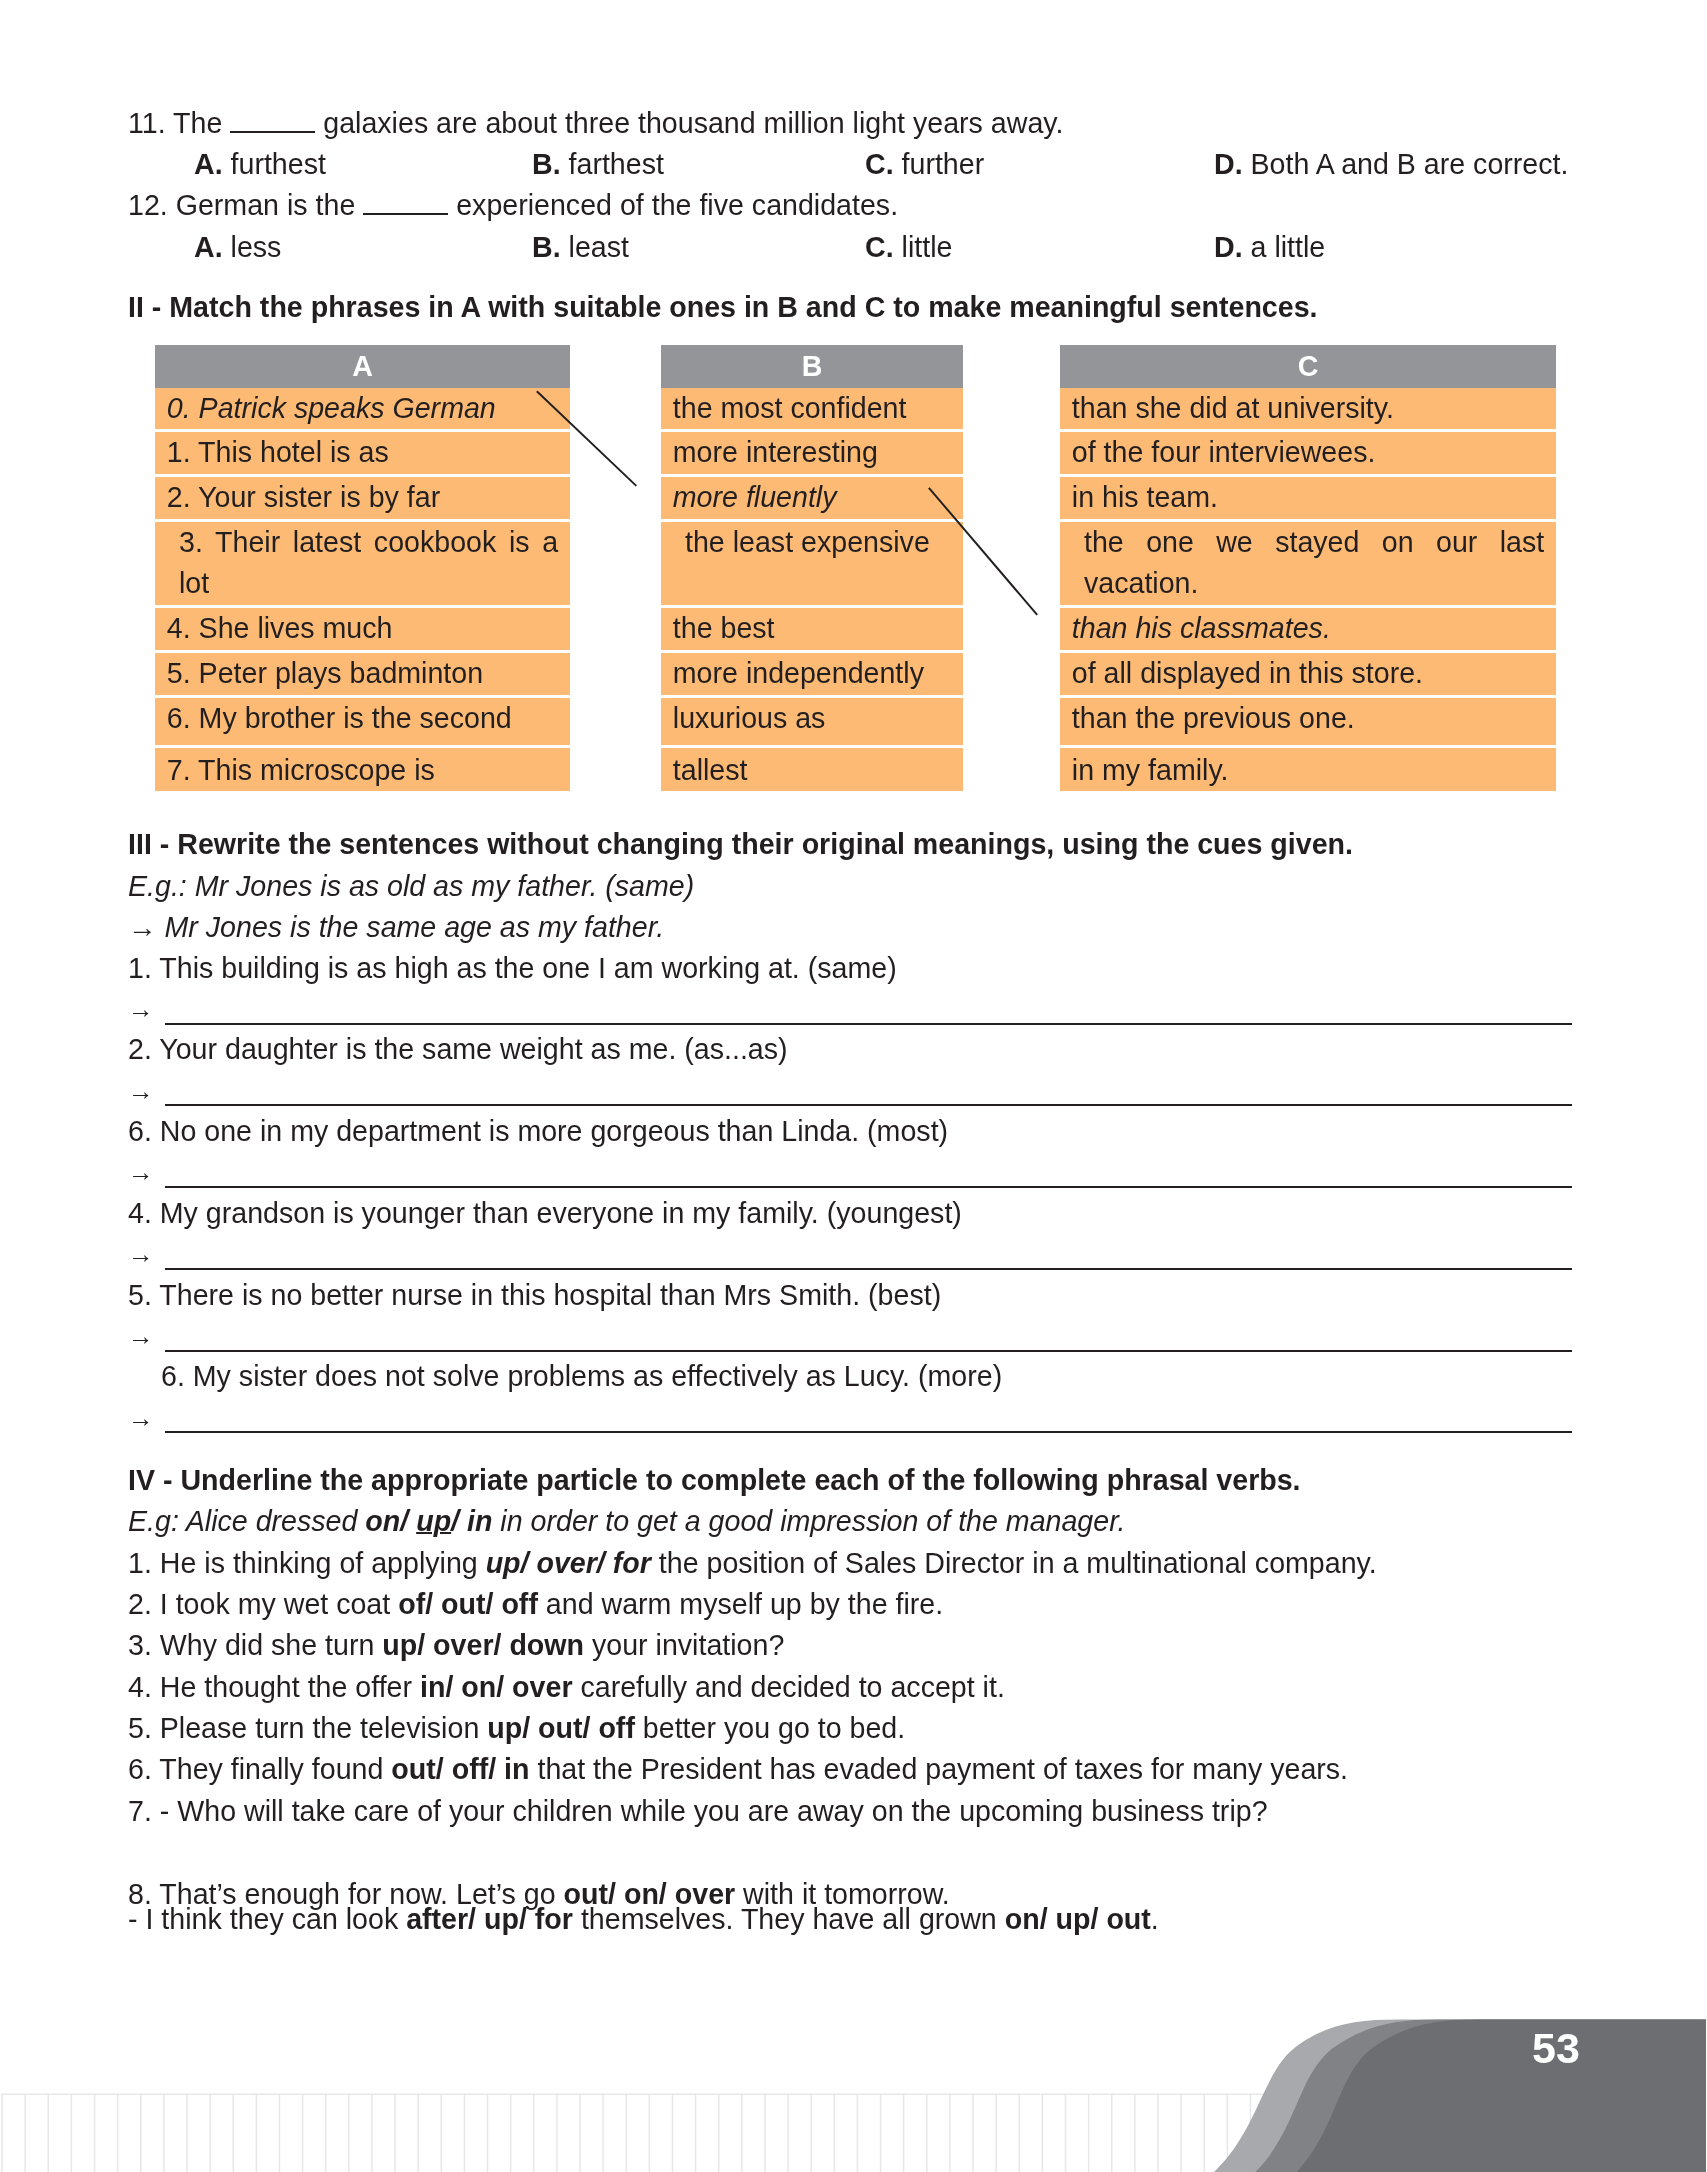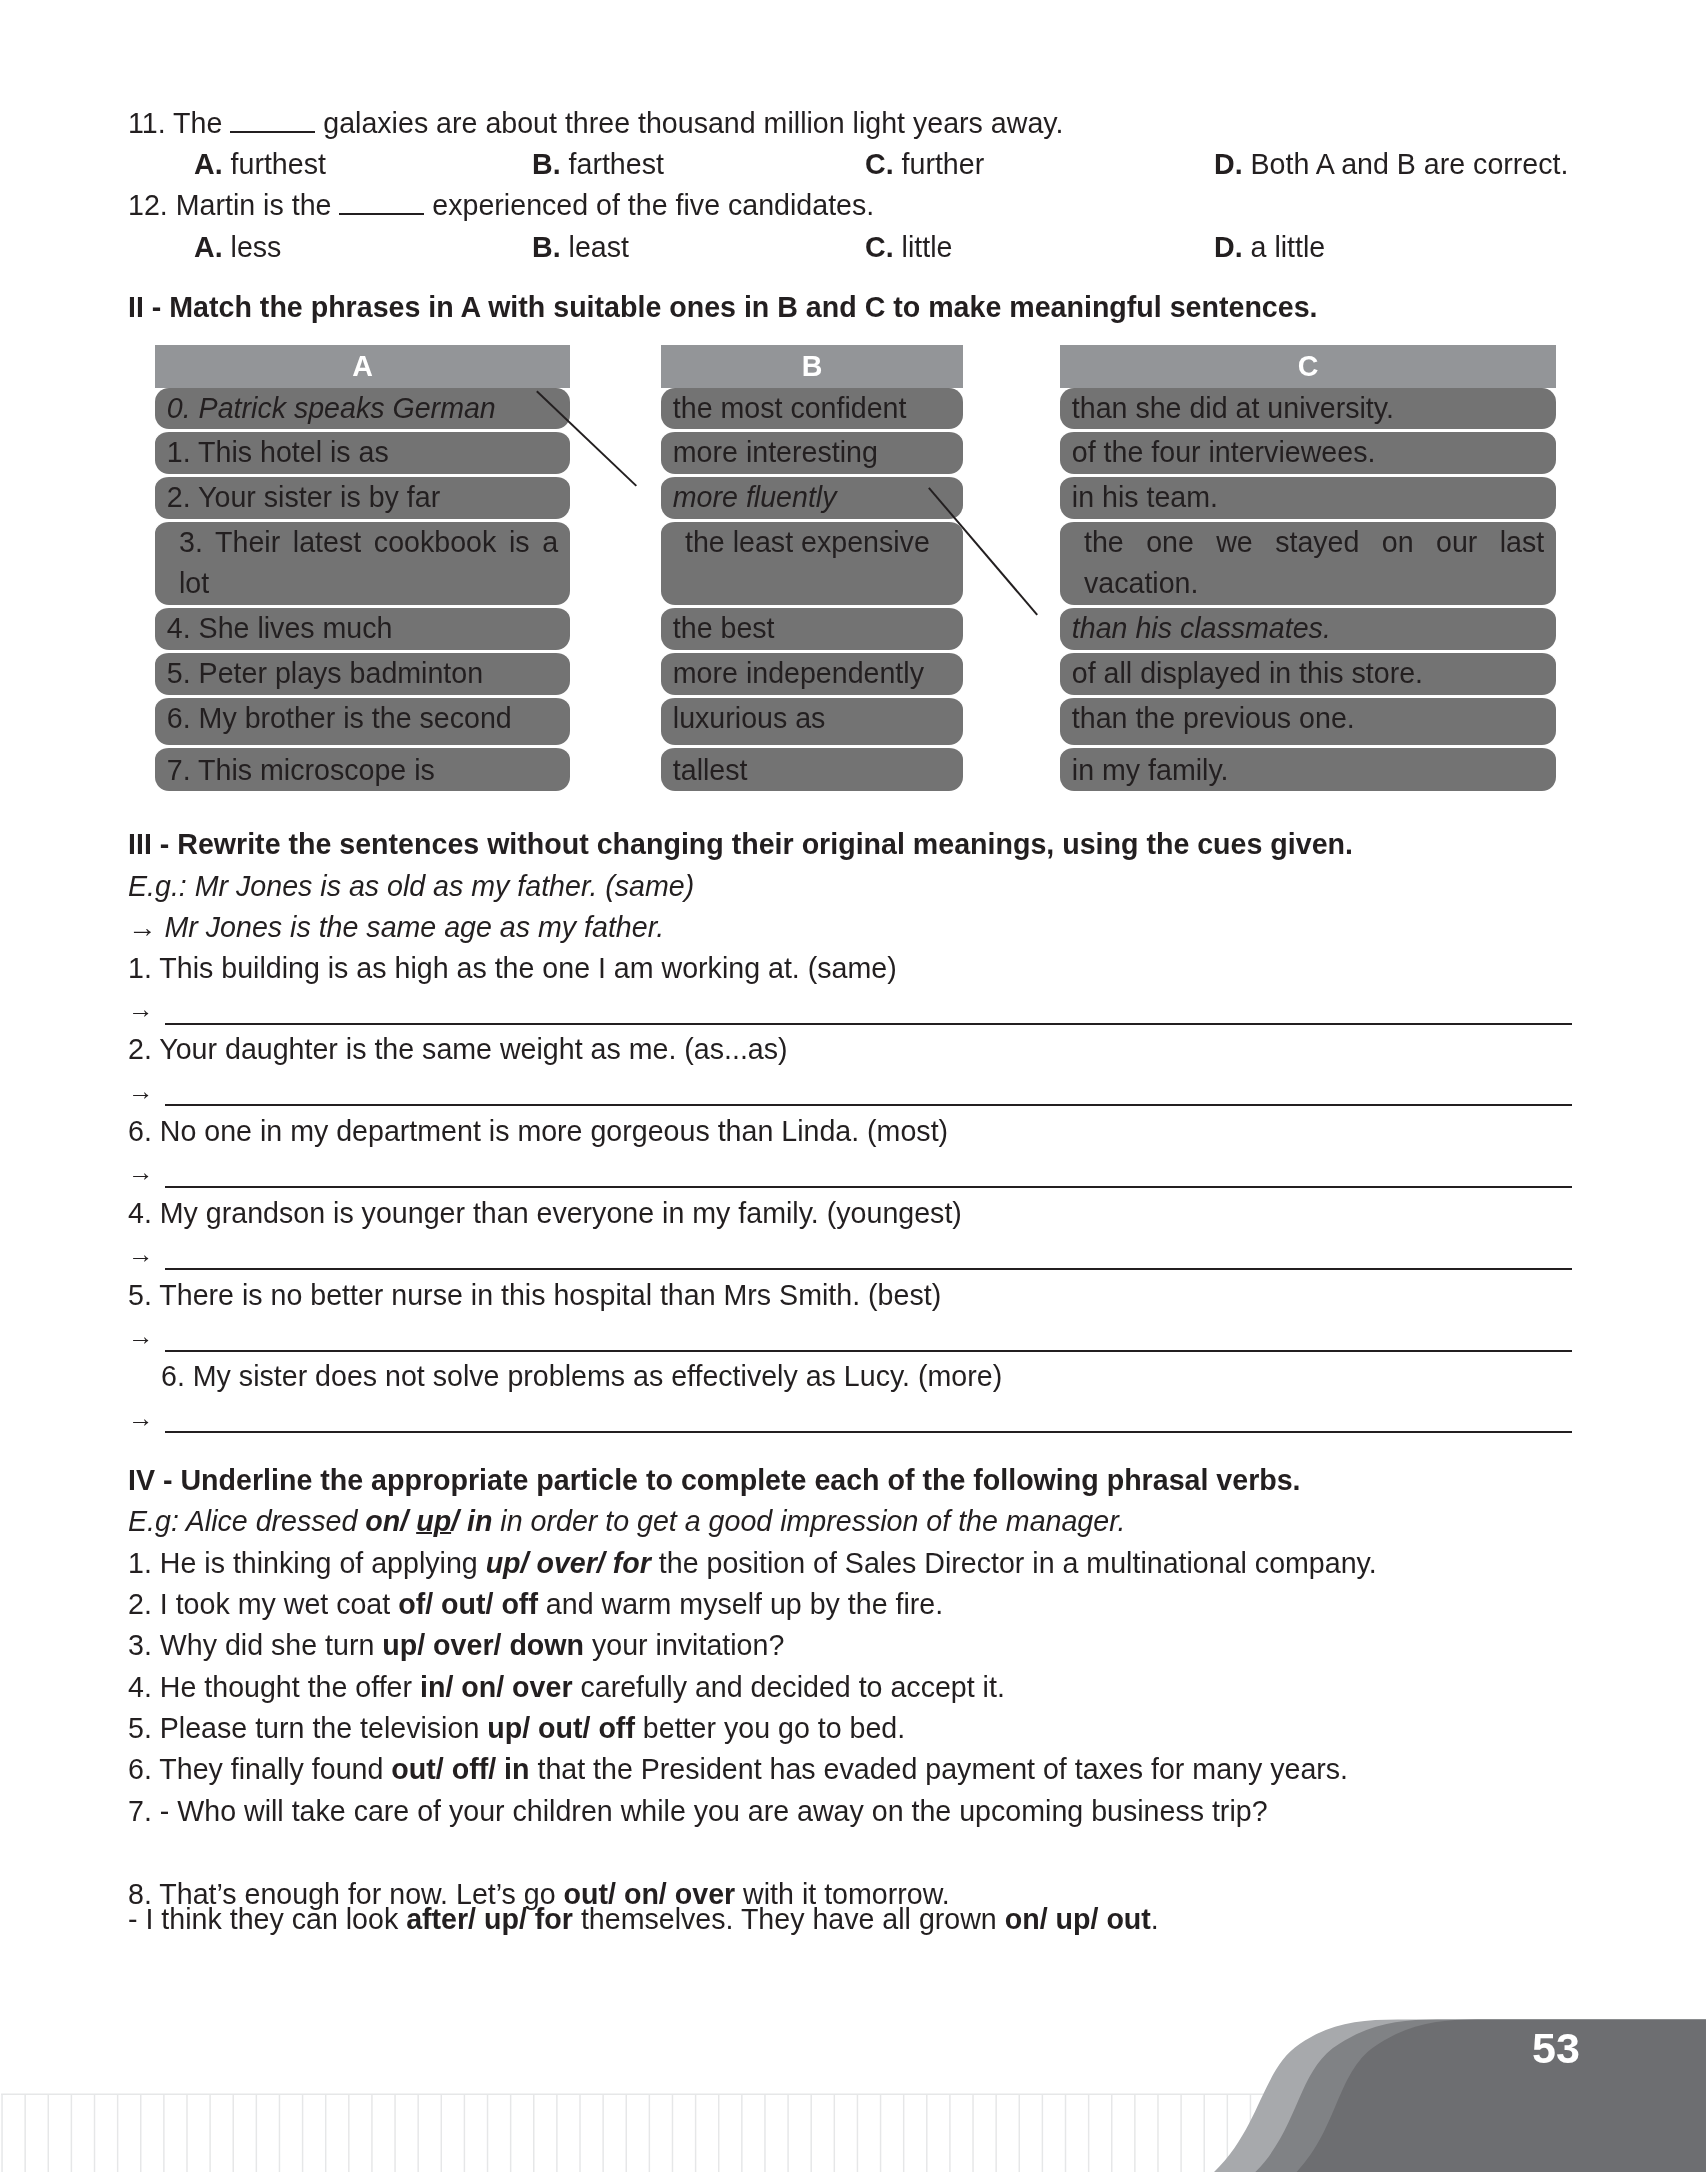--- a/index.html
+++ b/index.html
@@ -15,22 +15,22 @@
   .it { font-style: italic; }
   .blank { display: inline-block; width: 85px; border-bottom: 2px solid #231f20; height: 21.7px; vertical-align: baseline; }
 
   
   .col { position: absolute; top: 345px; }
   .col .hd {
     background: #939598; color: #fff; font-weight: bold; text-align: center;
     height: 43px; line-height: 43px; font-size: 28.6px; margin-bottom: 0;
   }
   .col .cell {
-    background: #737373; padding: 0 11.8px; box-sizing: border-box;
-    border-top: 3.9px solid #ffffff; line-height: 41px; font-size: 28.6px; border-radius: 14px;
+    background: #fdba74; padding: 0 11.8px; box-sizing: border-box;
+    border-top: 3.9px solid #ffffff; line-height: 41px; font-size: 28.6px;
   }
   .col .cell:first-of-type { border-top: none; }
   .cell.r0 { height: 41px; border-top: none !important; }
   .cell.r1, .cell.r2, .cell.r4, .cell.r5 { height: 45px; }
   .cell.r3 { height: 86px; text-align: justify; text-align-last: left; padding-left: 24px; }
   .cell.r6 { height: 50px; }
   .cell.r7 { height: 46px; line-height: 45px; }
   #colA { left: 155px; width: 415px; }
   #colB { left: 661px; width: 302px; }
   #colC { left: 1060px; width: 496px; }
@@ -59,21 +59,21 @@
   </div>
   <div class="opt" style="left:194px;top:147px;"><b>A.</b> <span>furthest</span></div>
   <div class="opt" style="left:532px;top:147px;"><b>B.</b> <span>farthest</span></div>
   <div class="opt" style="left:865px;top:147px;"><b>C.</b> <span>further</span></div>
   <div class="opt" style="left:1214px;top:147px;"><b>D.</b> <span>Both A and B are correct.</span></div>
 </div>
 
 <div>
   <div class="ln" style="top:188px;">
     <span>12.</span>
-    <span>Martin is the</span>
+    <span>German is the</span>
     <span class="blank"></span>
     <span>experienced of the five candidates.</span>
   </div>
   <div class="opt" style="left:194px;top:230px;"><b>A.</b> <span>less</span></div>
   <div class="opt" style="left:532px;top:230px;"><b>B.</b> <span>least</span></div>
   <div class="opt" style="left:865px;top:230px;"><b>C.</b> <span>little</span></div>
   <div class="opt" style="left:1214px;top:230px;"><b>D.</b> <span>a little</span></div>
 </div>
 
 <div class="ln h" style="top:290px;">II - Match the phrases in A with suitable ones in B and C to make meaningful sentences.</div>

